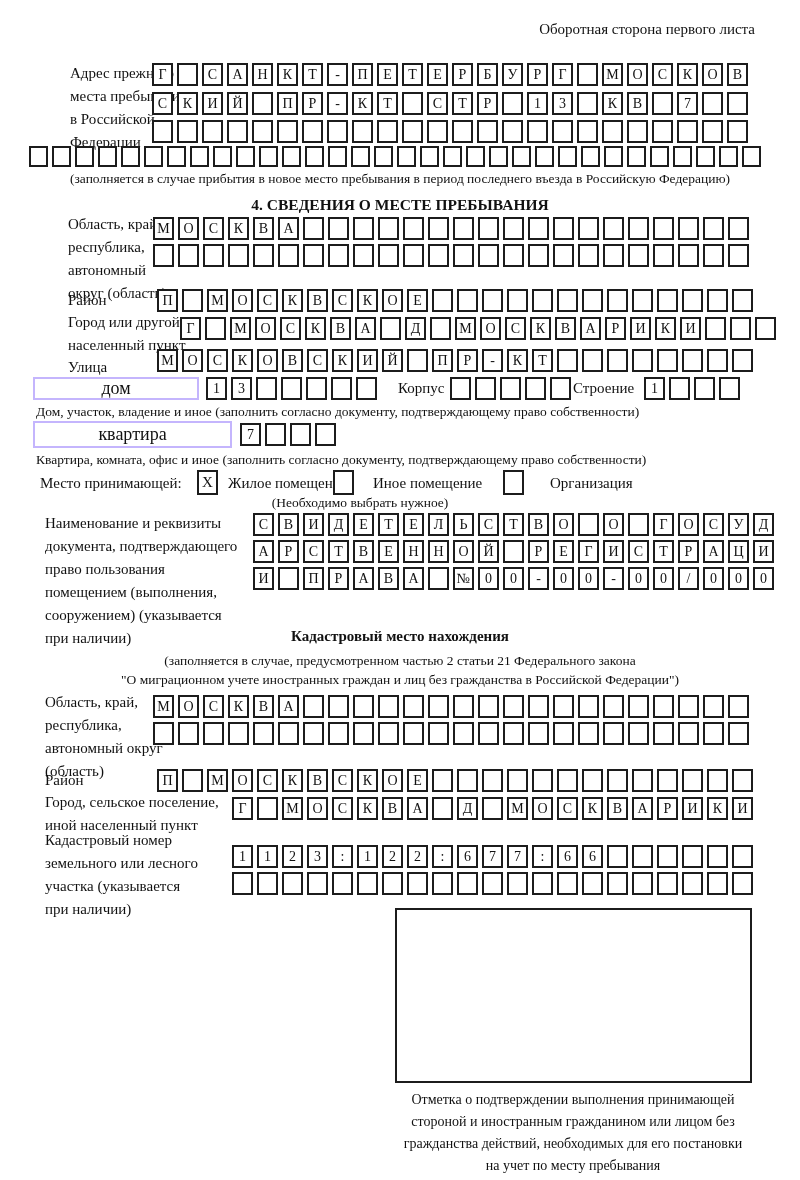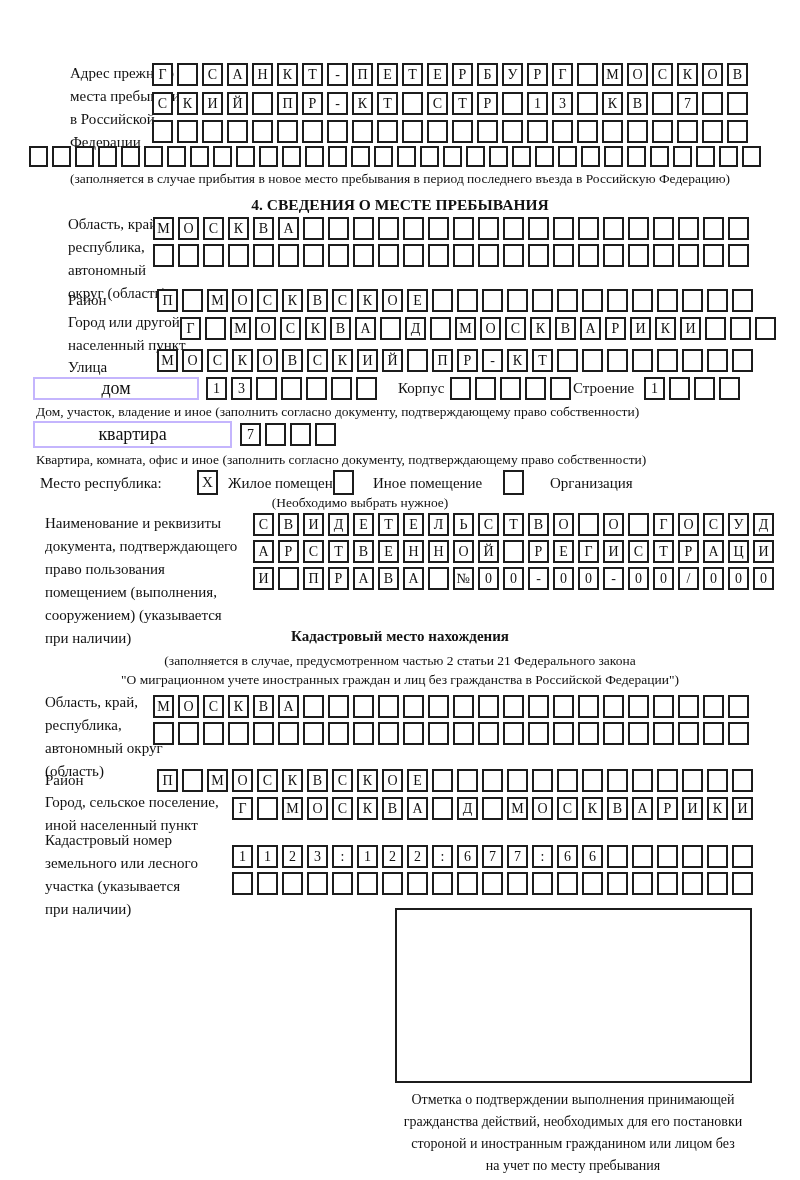--- a/index.html
+++ b/index.html
@@ -28,20 +28,21 @@
     display:flex;align-items:center;justify-content:center;font-size:15px;background:#fff;
   }
   .stampbox{box-sizing:border-box;border:2px solid #1c1c1c;background:#fff;}
   .cap{font-size:14px;line-height:22px;text-align:center;}
 </style>
 </head>
 <body>
 
 <div class="page">
 
+  <div class="abs label" style="top:18px;right:45px;">Оборотная сторона первого листа</div>
 
   <div class="abs" style="left:70px;top:62px;width:130px;">
       <div class="label">Адрес прежнего</div>
       <div class="label">места пребывания</div>
       <div class="label">в Российской</div>
       <div class="label">Федерации</div>
     </div>
   <div class="abs grid" style="left:152px;top:63px;">
       <div class="cell">Г</div>
       <div class="cell"></div>
@@ -333,21 +334,21 @@
 
   <div class="abs note" style="left:36px;top:404px;">Дом, участок, владение и иное (заполнить согласно документу, подтверждающему право собственности)</div>
   <div class="abs grid" style="left:240px;top:423px;">
       <div class="cell">7</div>
       <div class="cell"></div>
       <div class="cell"></div>
       <div class="cell"></div>
     </div>
   <div class="abs note" style="left:36px;top:452px;">Квартира, комната, офис и иное (заполнить согласно документу, подтверждающему право собственности)</div>
 
-  <div class="abs label" style="left:40px;top:472px;">Место республика:</div>
+  <div class="abs label" style="left:40px;top:472px;">Место принимающей:</div>
   <div class="abs checkbox" style="left:197px;top:470px;">X</div>
   <div class="abs label" style="left:228px;top:472px;">Жилое помещение</div>
   <div class="abs checkbox" style="left:333px;top:470px;"></div>
   <div class="abs label" style="left:373px;top:472px;">Иное помещение</div>
   <div class="abs checkbox" style="left:503px;top:470px;"></div>
   <div class="abs label" style="left:550px;top:472px;">Организация</div>
   <div class="abs note" style="left:200px;top:495px;width:320px;text-align:center;">(Необходимо выбрать нужное)</div>
 
   <div class="abs" style="left:45px;top:512px;width:210px;">
       <div class="label">Наименование и реквизиты</div>
@@ -597,18 +598,18 @@
       <div class="cell"></div>
       <div class="cell"></div>
       <div class="cell"></div>
       <div class="cell"></div>
       <div class="cell"></div>
     </div>
 
   <div class="abs stampbox" style="left:395px;top:908px;width:357px;height:175px;"></div>
   <div class="abs cap" style="left:373px;top:1089px;width:400px;">
       <div>Отметка о подтверждении выполнения принимающей</div>
+      <div>стороной и иностранным гражданином или лицом без</div>
       <div>гражданства действий, необходимых для его постановки</div>
-      <div>стороной и иностранным гражданином или лицом без</div>
       <div>на учет по месту пребывания</div>
     </div>
 
 </div>
 
 </body></html>

